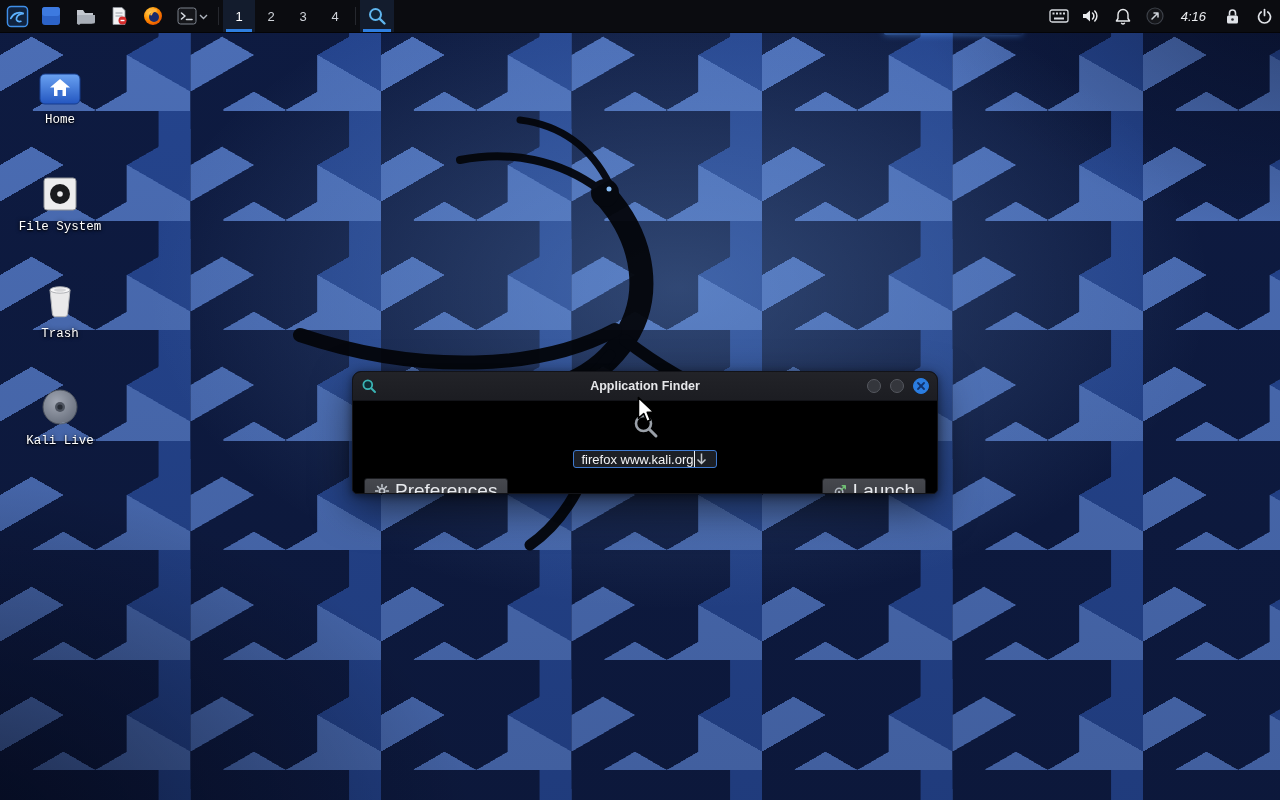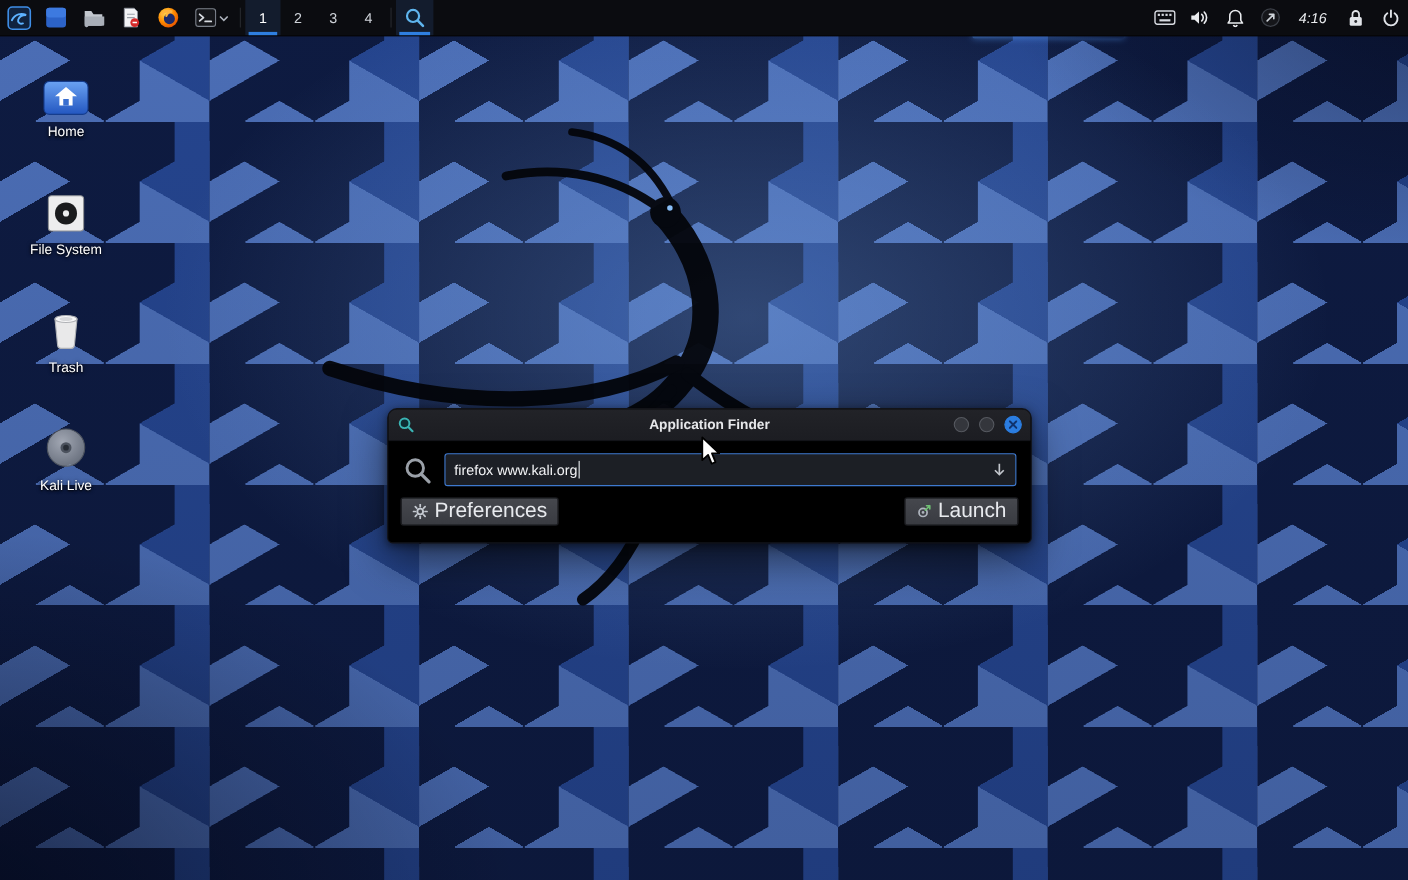--- a/index.html
+++ b/index.html
@@ -46,38 +46,38 @@
   .pbtn.active { background:rgba(70,130,230,.14); }
   .psep { width:1px; background:#26282e; margin:7px 4px; }
   .wsp { position:relative; width:32px; border:none; background:transparent; color:#cfd3d9;
     font-size:13px; font-family:"Liberation Sans", sans-serif; display:flex; align-items:center; justify-content:center; }
   .wsp.active { background:rgba(70,130,230,.14); color:#ffffff; }
   .tray { width:32px; border:none; background:transparent; display:flex; align-items:center; justify-content:center; }
   .clock { border:none; background:transparent; color:#e9ebee; font-size:13px; padding:0 10px;
     display:flex; align-items:center; font-family:"Liberation Sans", sans-serif;font-style:italic; }
 
   
-  .di { position:absolute; width:112px; left:4px; text-align:center; cursor:default; }
+  .di { position:absolute; width:112px; left:4px; text-align:center; cursor:default;font-family:Liberation Mono, monospace; }
   .di .ic { height:46px; display:flex; align-items:flex-end; justify-content:center; }
   .di .lbl { margin-top:7px; font-size:12.5px; color:#ffffff; text-shadow:0 1px 2px rgba(0,0,0,.95), 0 0 4px rgba(0,0,0,.7); }
   .di-home { top:60px; } .di-fs { top:167px; } .di-trash { top:274px; } .di-kali { top:381px; } .di-floppy { top:488px; }
 
   
   .dlg { position:absolute; left:352px; top:371px; width:586px; height:123px; z-index:40;
     background:#000000; border-radius:9px 9px 5px 5px; box-shadow:0 14px 38px rgba(0,0,0,.55), 0 2px 8px rgba(0,0,0,.5);
     border:1px solid #121318; overflow:hidden; }
   .dlg-tb { position:relative; height:29px; background:linear-gradient(#222328,#1c1d22);
     display:flex; align-items:center; padding:0 8px; border-bottom:1px solid #121318; }
   .dlg-title { position:absolute; left:0; right:0; text-align:center; font-size:12.5px; font-weight:bold;
     color:#e6e7ea; pointer-events:none; }
   .dlg-ctrls { margin-left:auto; display:flex; align-items:center; gap:9px; z-index:2; }
   .wc { width:14px; height:14px; border-radius:50%; border:1px solid #55585f; background:#34363c; padding:0;
     display:flex; align-items:center; justify-content:center; }
   .wc.close { background:#2b7de0; border-color:#2b7de0; width:16px; height:16px; }
-  .dlg-search { display:flex; align-items:center; gap:11px; padding:11px 13px 0 13px; }
+  .dlg-search { display:flex; align-items:center; gap:11px; padding:11px 13px 0 13px;flex-direction:column; }
   .inputbox { flex:1; height:30px; background:#1c1f25; border:1px solid #3e79cf; border-radius:3px;
     display:flex; align-items:center; padding:0 8px; color:#f2f3f5; font-size:13px; }
   .caret { width:1px; height:16px; background:#eceff3; margin-left:1px; }
   .inputbox .spacer { flex:1; }
   .dlg-actions { display:flex; justify-content:space-between; padding:10px 11px 0 11px; }
   .btn { display:inline-flex; align-items:center; gap:6px; height:26px; padding:0 10px;
     background:linear-gradient(#46484e,#393b41); border:1px solid #1b1c20; border-radius:3px;
     color:#e8eaee; font-size:19px; font-family:"Liberation Sans", sans-serif; }
 
   .cursor { position:absolute; left:637px; top:396px; z-index:100; pointer-events:none; }

